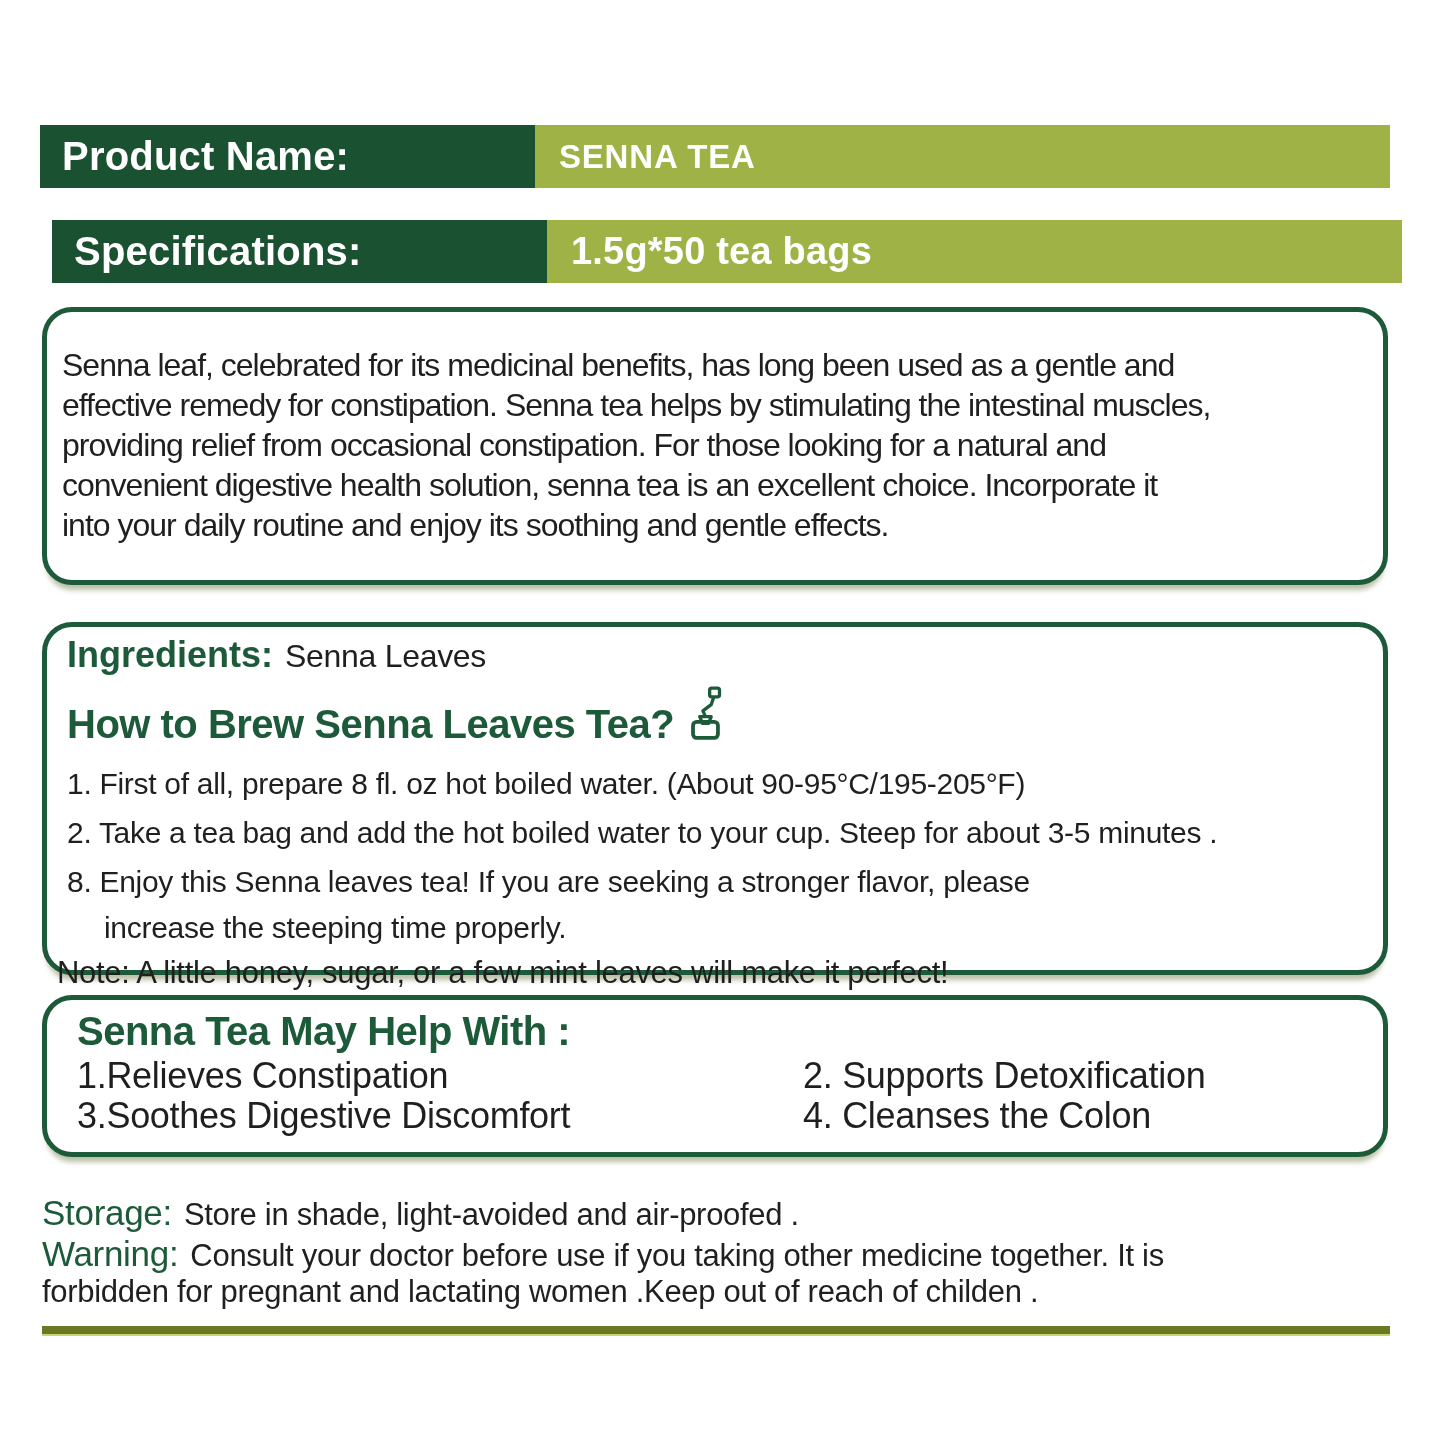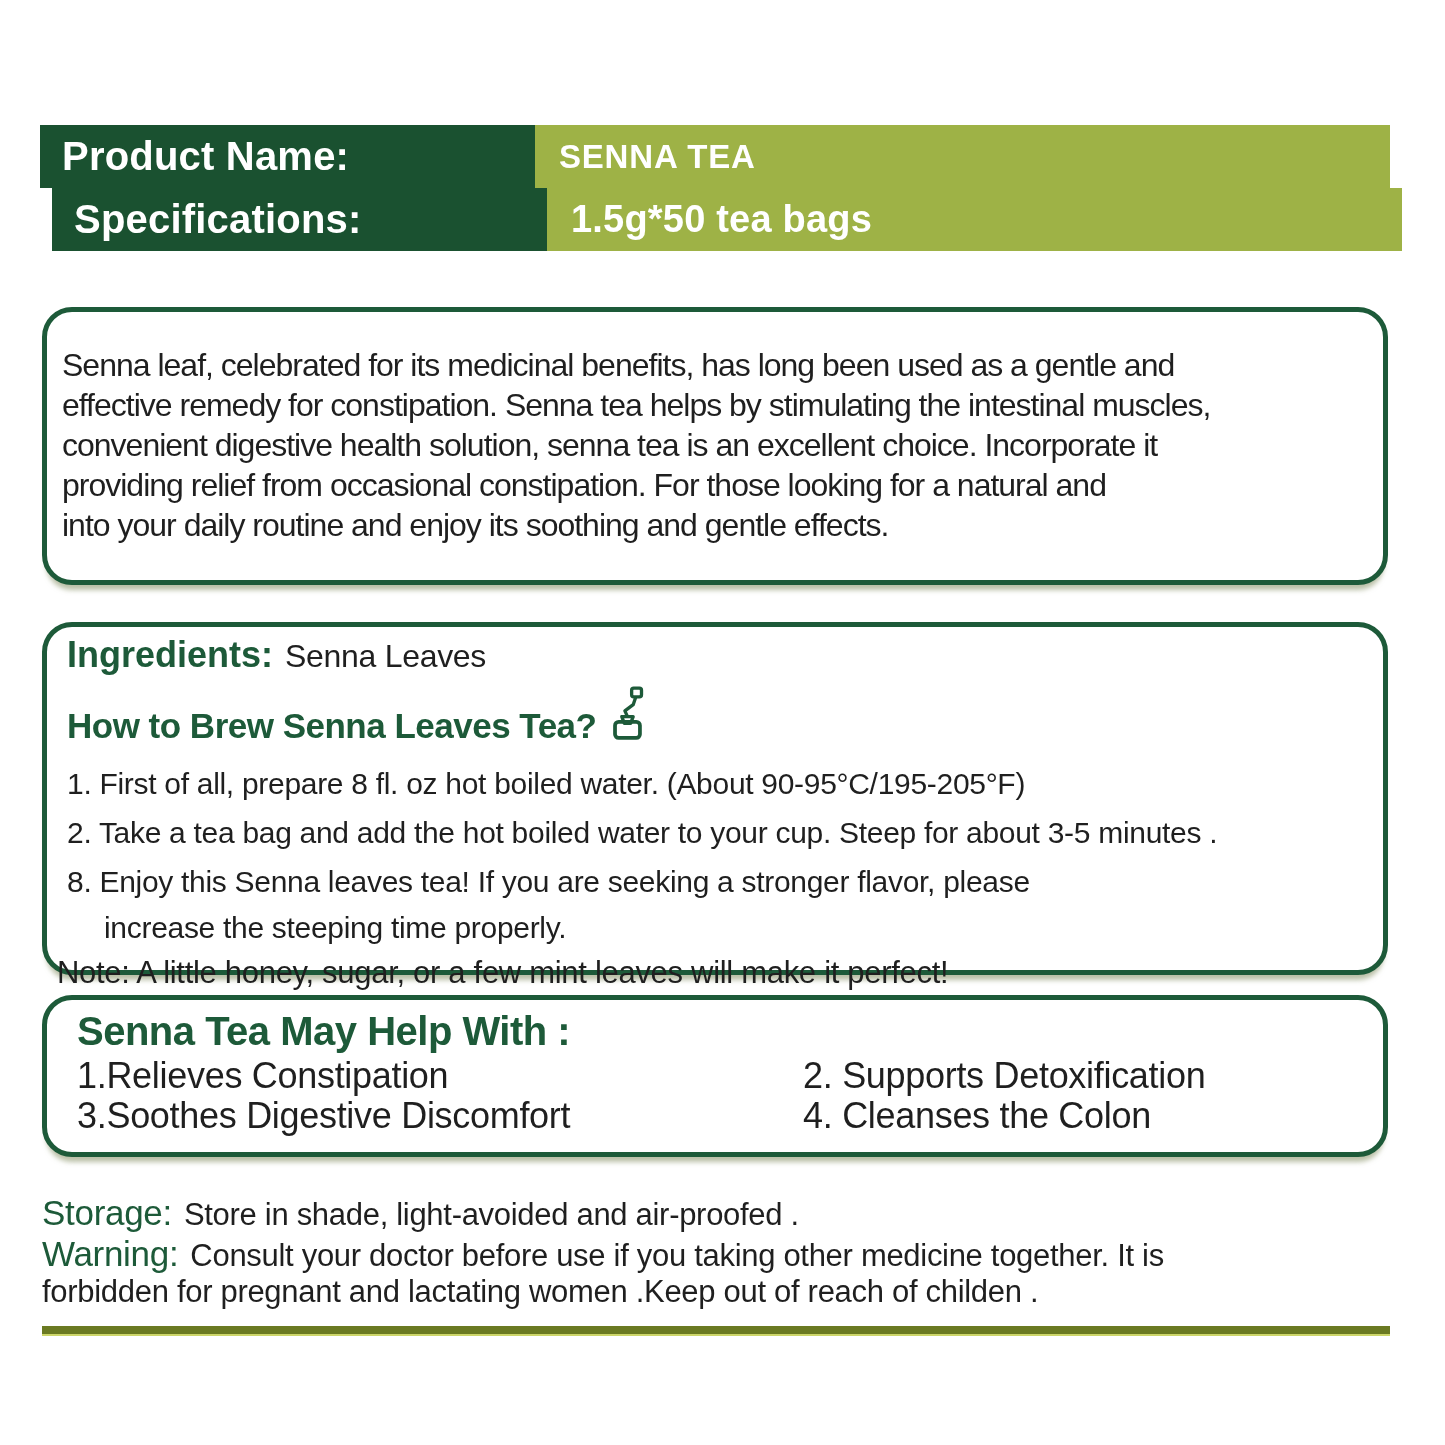--- a/index.html
+++ b/index.html
@@ -3,21 +3,21 @@
 <meta charset="utf-8">
 <style>
   html,body{margin:0;padding:0;}
   body{
     width:1445px;height:1445px;background:#ffffff;position:relative;
     font-family:"Liberation Sans","DejaVu Sans",sans-serif;color:#1F1F1F;
     overflow:hidden;
   }
   .bar{position:absolute;left:40px;width:1350px;height:63px;display:flex;}
   #bar-product{top:125px;}
-  #bar-spec{top:188px;padding-left:12px;}
+  #bar-spec{top:220px;padding-left:12px;}
   .bar-label{
     width:495px;background:var(--bar_green,#1A5130);color:#fff;
     font-size:40px;font-weight:600;display:flex;align-items:center;
     padding-left:22px;box-sizing:border-box;letter-spacing:0.2px;
   }
   .bar-value{
     flex:1;background:var(--olive,#9EB246);color:#fff;font-weight:700;
     display:flex;align-items:center;padding-left:24px;box-sizing:border-box;
   }
   #bar-product .bar-value{font-size:33px;letter-spacing:0.8px;}
@@ -31,21 +31,21 @@
   }
   #box-description{top:307px;height:278px;padding:33px 8px 0 15px;}
   .desc-line{font-size:32px;line-height:40px;letter-spacing:-1px;white-space:nowrap;}
 
   #box-brew{top:622px;height:353px;padding:6px 8px 0 20px;}
   .ing-line{line-height:44px;white-space:nowrap;}
   .g-strong{color:var(--accent_green,#1D5A39);font-weight:700;}
   .ing-label{font-size:36px;}
   .ing-value{font-size:32px;margin-left:12px;letter-spacing:-0.3px;}
   .brew-line{line-height:52px;white-space:nowrap;}
-  .brew-title{font-size:35px;letter-spacing:-0.5px;}
+  .brew-title{font-size:40px;letter-spacing:-0.5px;}
   .teabag{display:inline-block;margin-left:14px;position:relative;top:2px;}
   .step{font-size:30px;line-height:49px;letter-spacing:-0.3px;white-space:nowrap;}
   .step-cont{padding-left:37px;line-height:44px;}
   .brew-note{font-size:31px;line-height:46px;letter-spacing:-0.3px;white-space:nowrap;margin-left:-10px;}
 
   #box-benefits{top:995px;height:162px;padding:6px 8px 0 30px;}
   .benefits-title{font-size:40px;line-height:50px;letter-spacing:-0.5px;}
   .benefits-grid{display:grid;grid-template-columns:726px 1fr;}
   .benefit-item{font-size:36px;line-height:40px;letter-spacing:-0.3px;white-space:nowrap;}
 
@@ -72,22 +72,22 @@
   </div>
 
   <div class="bar" id="bar-spec">
     <div class="bar-label">Specifications:</div>
     <div class="bar-value">1.5g*50 tea bags</div>
   </div>
 
   <div class="rbox" id="box-description">
     <div class="desc-line">Senna leaf, celebrated for its medicinal benefits, has long been used as a gentle and</div>
     <div class="desc-line">effective remedy for constipation. Senna tea helps by stimulating the intestinal muscles,</div>
+    <div class="desc-line">providing relief from occasional constipation. For those looking for a natural and</div>
     <div class="desc-line">convenient digestive health solution, senna tea is an excellent choice. Incorporate it</div>
-    <div class="desc-line">providing relief from occasional constipation. For those looking for a natural and</div>
     <div class="desc-line">into your daily routine and enjoy its soothing and gentle effects.</div>
   </div>
 
   <div class="rbox" id="box-brew">
     <div class="ing-line">
       <span class="g-strong ing-label">Ingredients:</span><span class="ing-value">Senna Leaves</span>
     </div>
     <div class="brew-line">
       <span class="g-strong brew-title">How to Brew Senna Leaves Tea?</span><span class="teabag"><svg width="36" height="54" viewBox="0 0 34 52" fill="none" xmlns="http://www.w3.org/2000/svg">
             <rect x="20.5" y="2" width="9.5" height="8.5" rx="2" stroke="#1D5A39" stroke-width="3.2"></rect>

